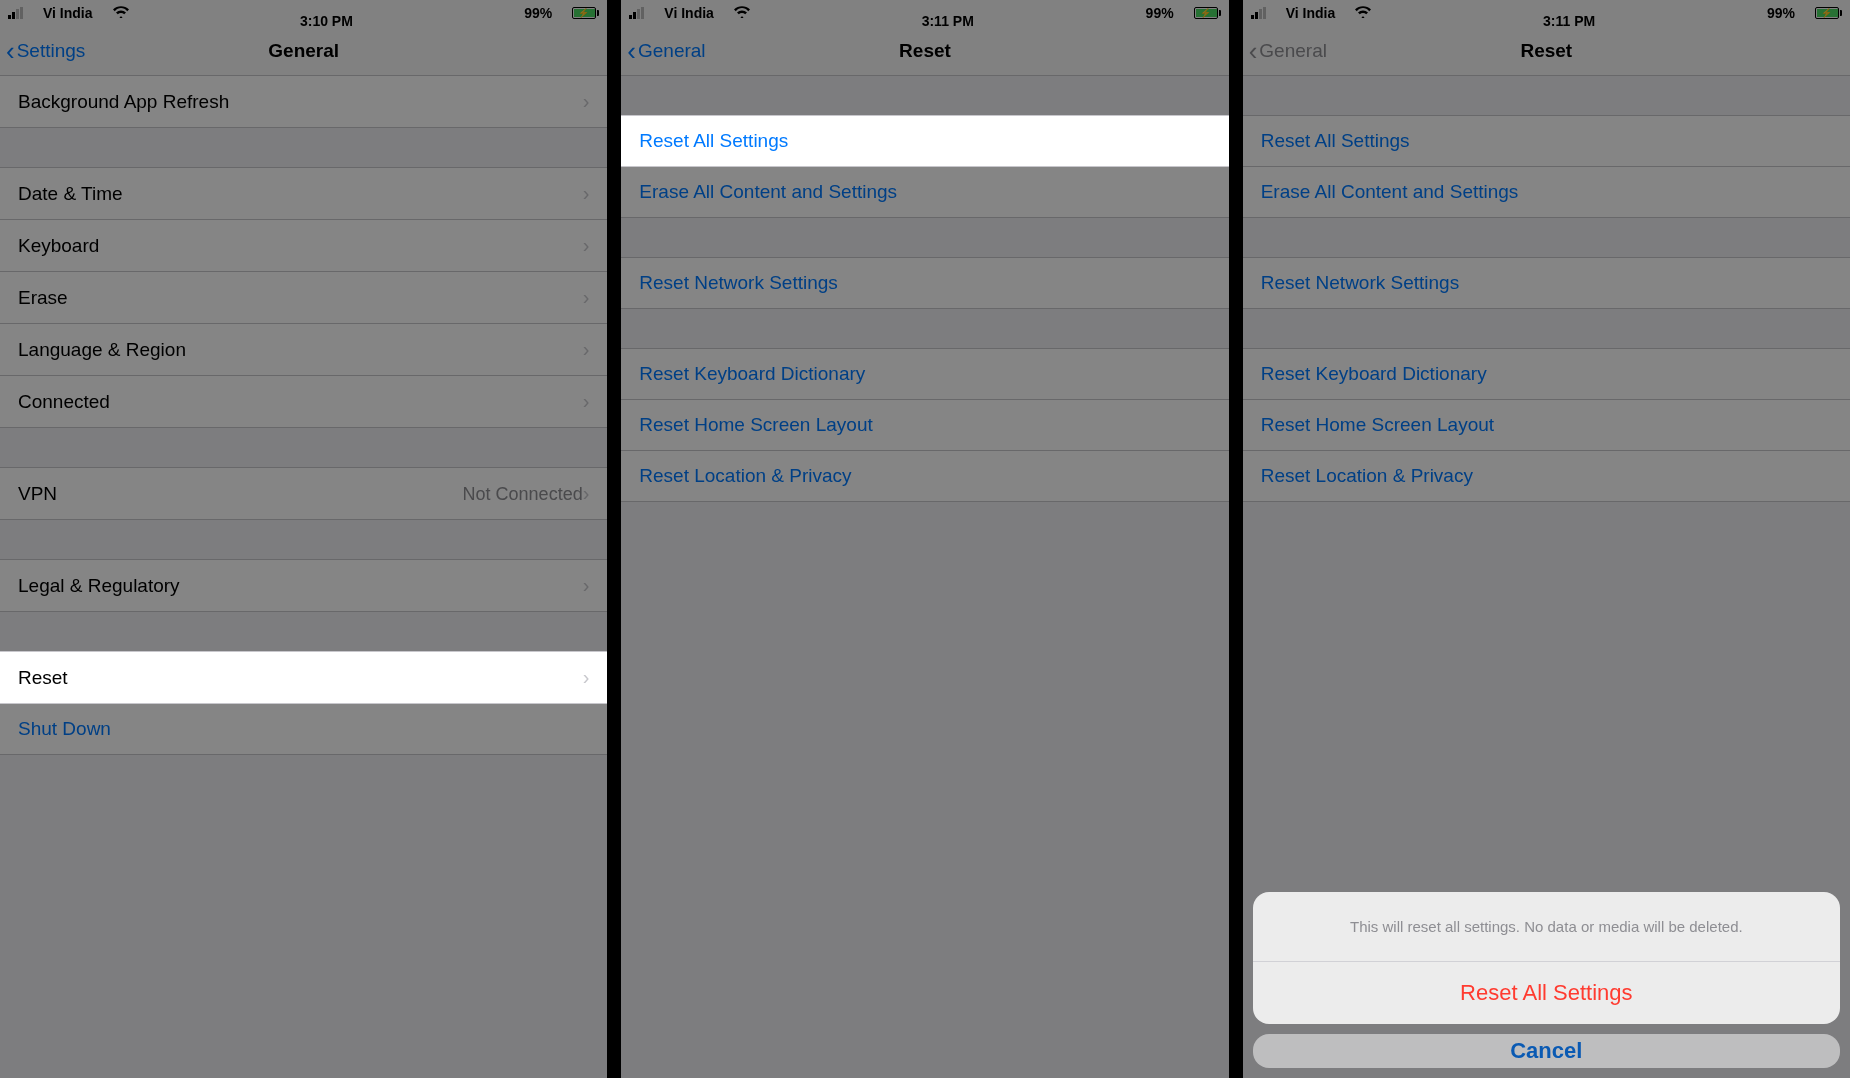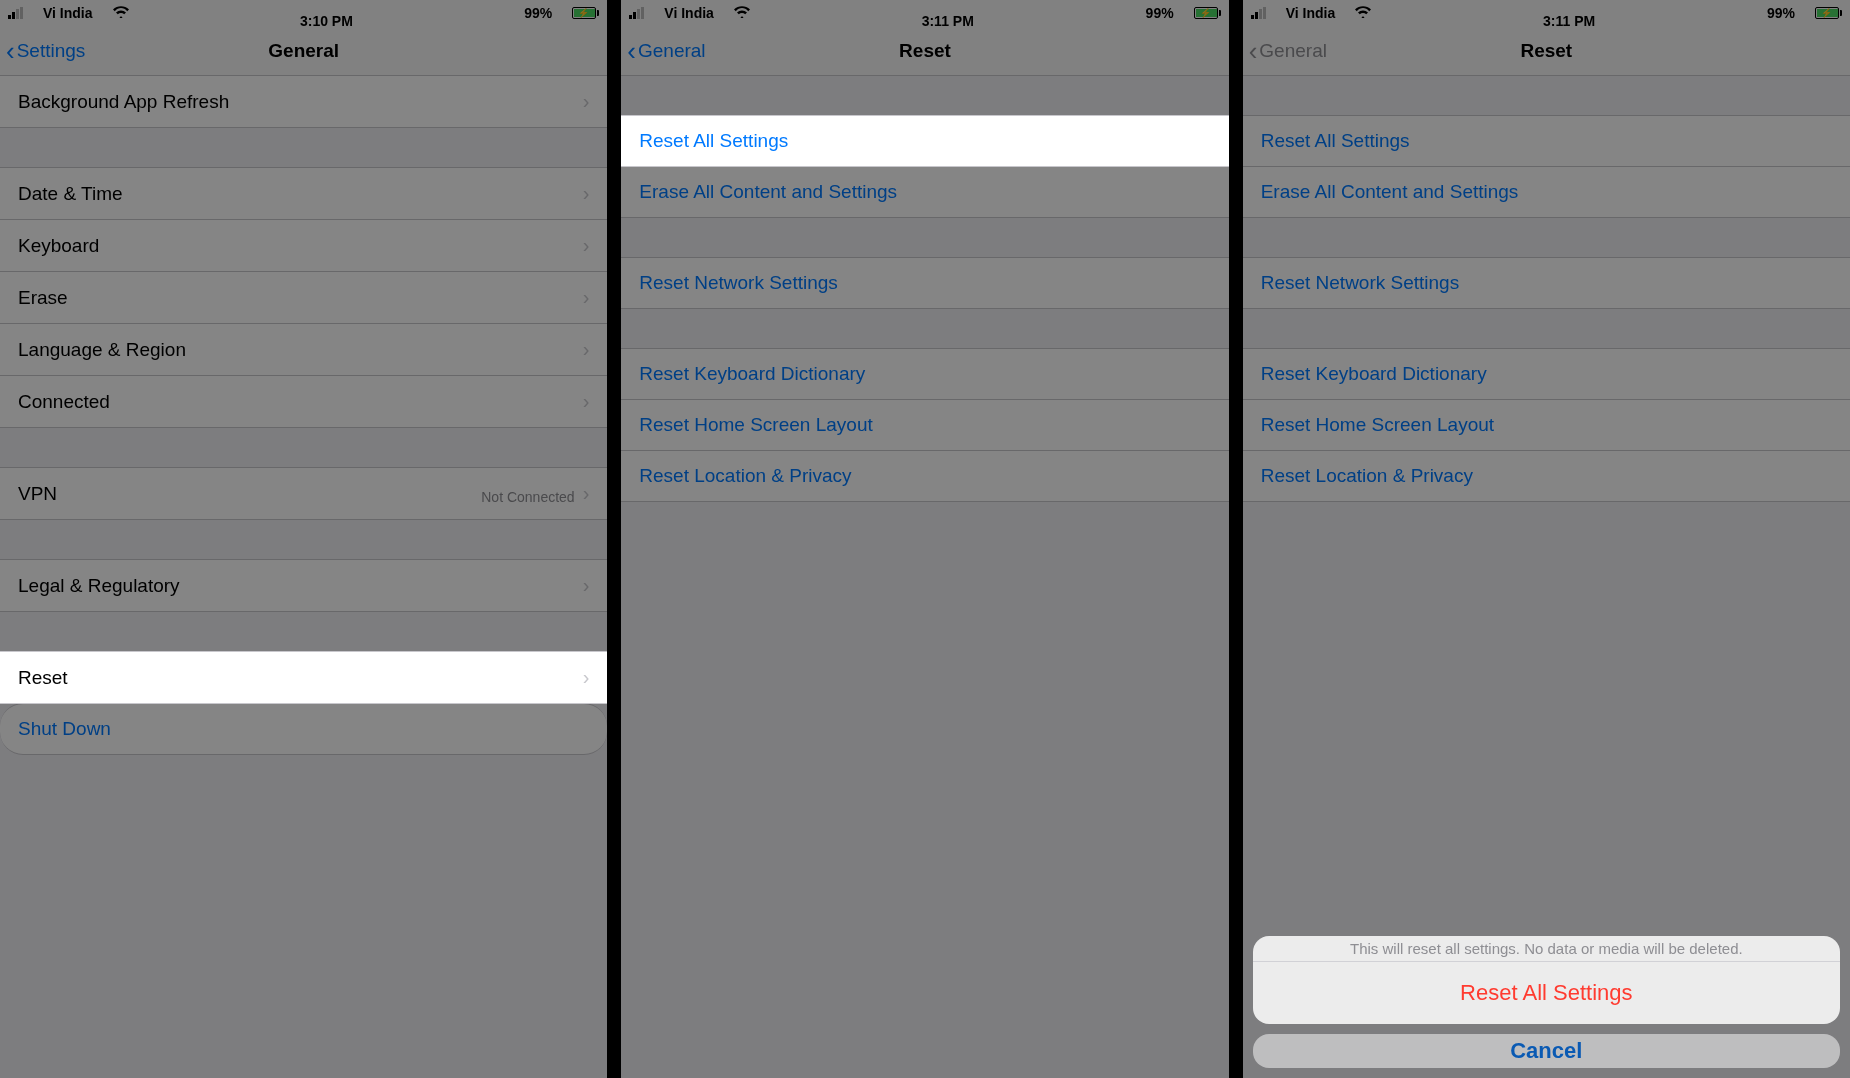--- a/index.html
+++ b/index.html
@@ -80,21 +80,21 @@
     padding: 14px 18px;
     font-size:19px;
     display:flex;
     align-items:flex-end;
     justify-content:space-between;
     color:#000;
     margin-top:-1px;
   }
   .cell.link { color:#007aff; }
   .cell .chevron { color:#c7c7cc; font-size:20px; font-weight:300; }
-  .cell .detail { color:#8e8e93; font-size:14px; margin-left:auto; margin-right:8px;}
+  .cell .detail { color:#8e8e93; font-size:18px; margin-left:auto; margin-right:0;}
   .group-gap { height: 40px; }
 
   .highlight-slot {
     position: relative;
     z-index: 10;
     background:#fff;
   }
 
   
   .sheet-wrap {
@@ -104,21 +104,21 @@
     right:10px;
     z-index:20;
   }
   .sheet-card {
     background: rgba(240,240,240,0.96);
     border-radius: 16px;
     overflow:hidden;
     margin-bottom:10px;
   }
   .sheet-msg {
-    padding:2px 24px;
+    padding:24px 24px;
     text-align:center;
     font-size:15px;
     color:#8e8e93;
     border-bottom:1px solid #d1d1d6;
     line-height:1.4;
   }
   .sheet-action {
     padding:18px;
     text-align:center;
     font-size:22px;
@@ -213,21 +213,21 @@
     <div class="group-gap"></div>
     <div class="cell">
       <span>Legal &amp; Regulatory</span>
       <span class="chevron">›</span>
     </div>
     <div class="group-gap"></div>
     <div class="cell highlight-slot">
       <span>Reset</span>
       <span class="chevron">›</span>
     </div>
-    <div class="cell link" style="border-top:1px solid #c8c7cc;border-radius:23px;">
+    <div class="cell link" style="border-top:1px solid #c8c7cc;">
       <span>Shut Down</span>
     </div>
   </div>
 </div>
 
 <div class="phone">
   <div class="dim-overlay"></div>
 
   <div class="statusbar">
     <div class="sb-left">

